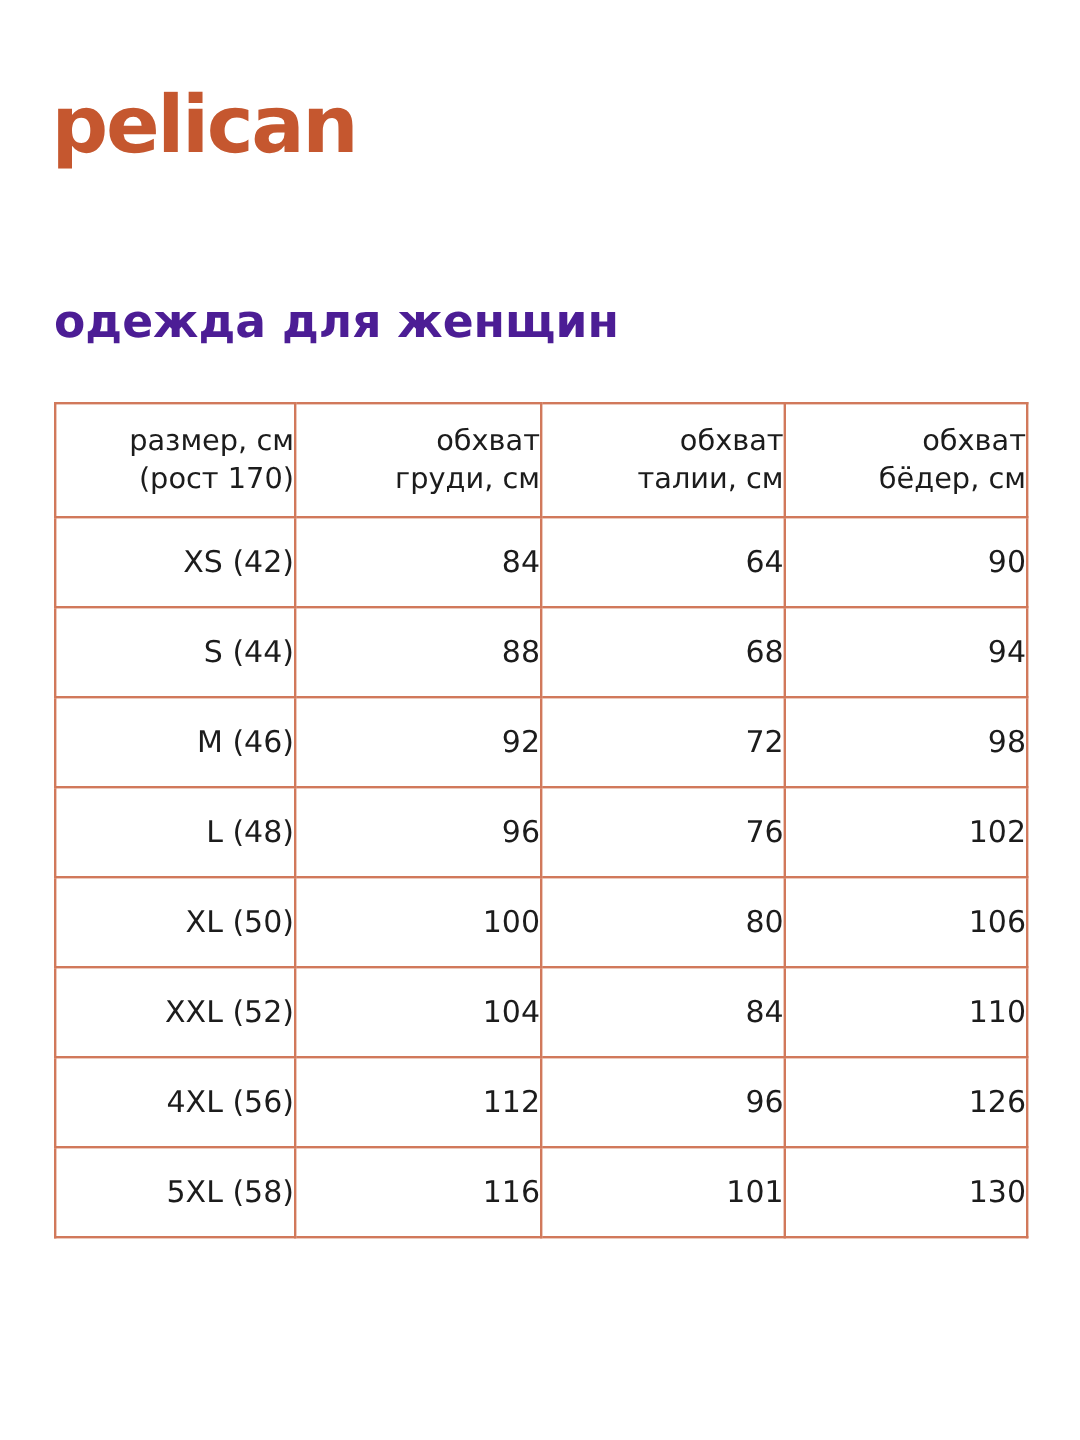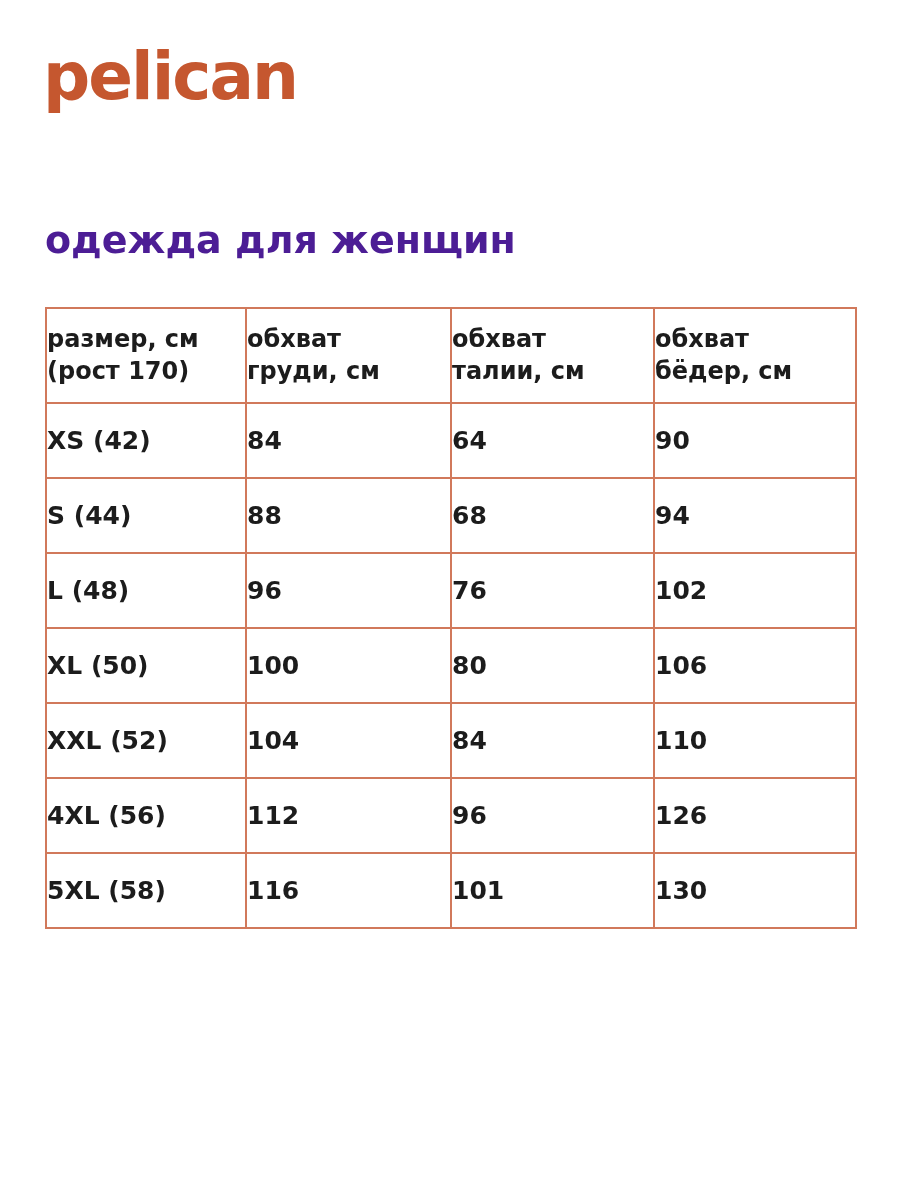--- a/index.html
+++ b/index.html
@@ -6,20 +6,21 @@
   html, body {
     width: 900px; height: 1200px;
     background: #ffffff;
     font-family: "DejaVu Sans", sans-serif;
   }
   .page {
     position: relative;
     width: 900px; height: 1040px;
     background: #ffffff;
     overflow: hidden;
+    margin-top: 28px;
   }
   .logo {
     position: absolute;
     left: 43px; top: 38px;
     font-size: 66px;
     font-weight: bold;
     letter-spacing: -2px;
     color: #c5572f;
   }
   .heading {
@@ -31,24 +32,24 @@
   }
   table.size-table {
     position: absolute;
     left: 45px; top: 307px;
     width: 810px;
     border-collapse: collapse;
     table-layout: fixed;
   }
   .size-table th, .size-table td {
     border: 2px solid #d1795b;
-    text-align: left;
+    text-align: right;
     vertical-align: middle;
     color: #1c1c1c;
-    font-weight: bold;
+    font-weight: normal;
     white-space: pre-line;
   }
   .size-table th {
     height: 95px;
     font-size: 24px;
     line-height: 1.3;
   }
   .size-table td {
     height: 75px;
     font-size: 25px;
@@ -93,20 +94,26 @@
         <td>64</td>
         <td>90</td>
       </tr>
       <tr>
         <td>S (44)</td>
         <td>88</td>
         <td>68</td>
         <td>94</td>
       </tr>
       <tr>
+        <td>M (46)</td>
+        <td>92</td>
+        <td>72</td>
+        <td>98</td>
+      </tr>
+      <tr>
         <td>L (48)</td>
         <td>96</td>
         <td>76</td>
         <td>102</td>
       </tr>
       <tr>
         <td>XL (50)</td>
         <td>100</td>
         <td>80</td>
         <td>106</td>

